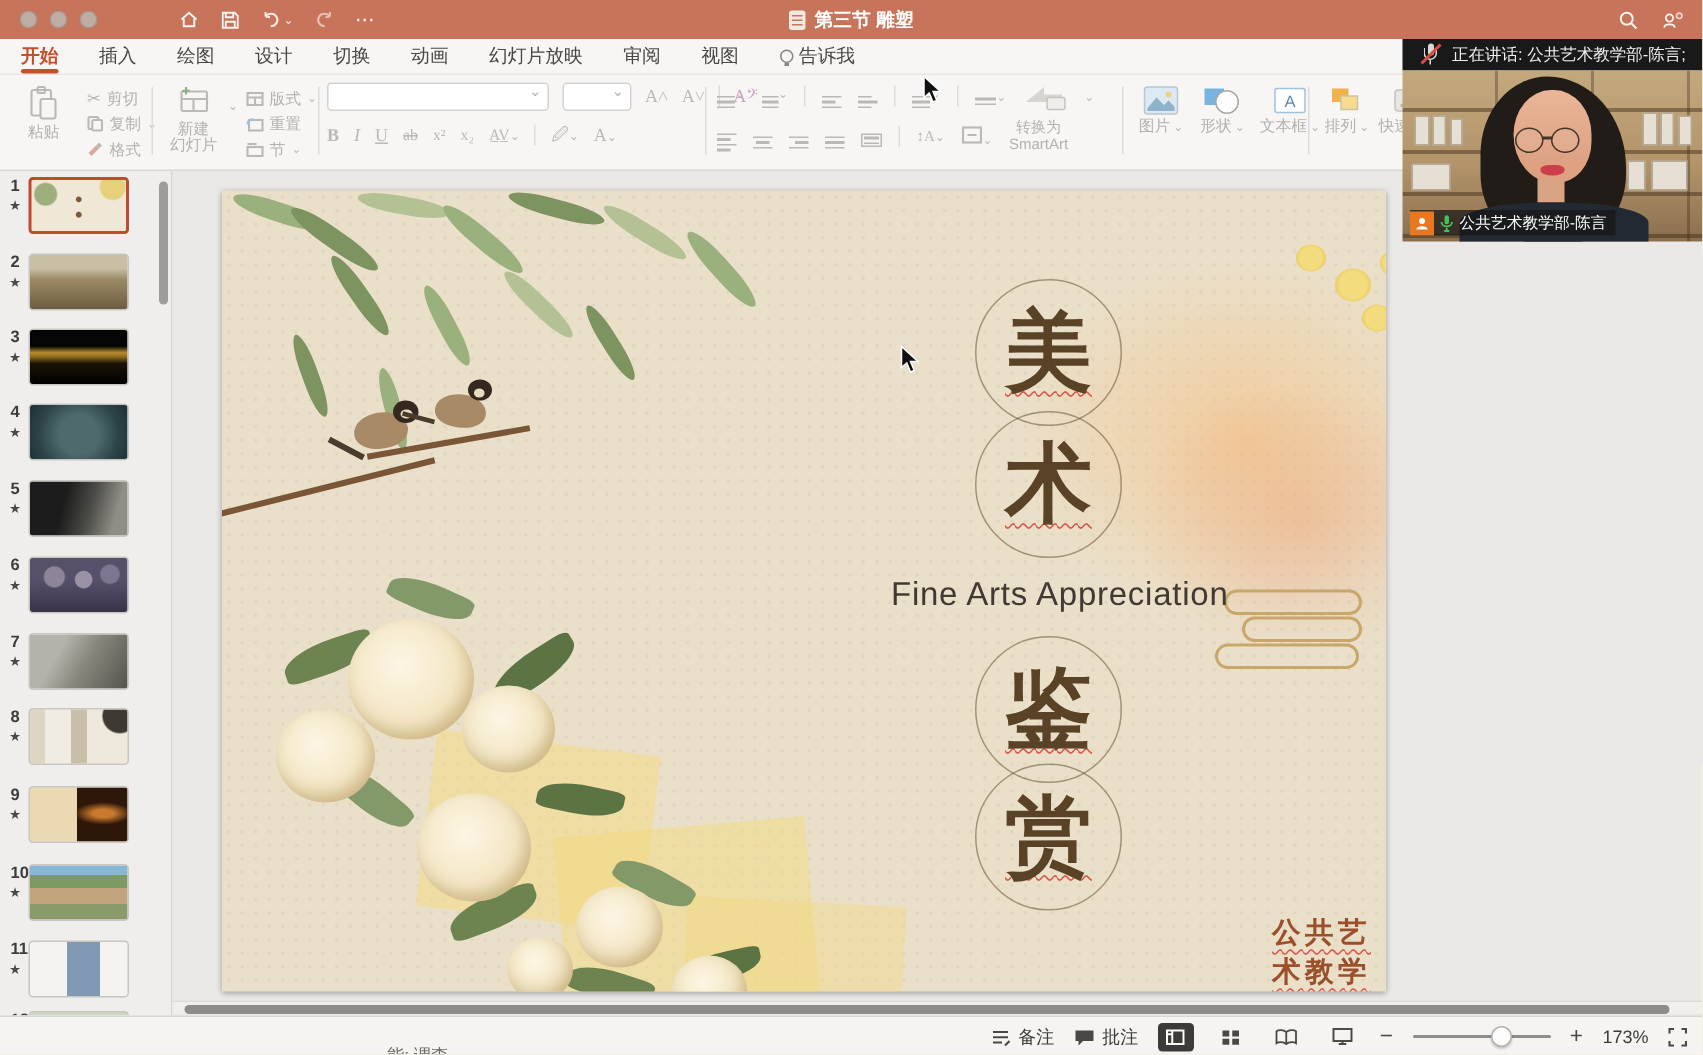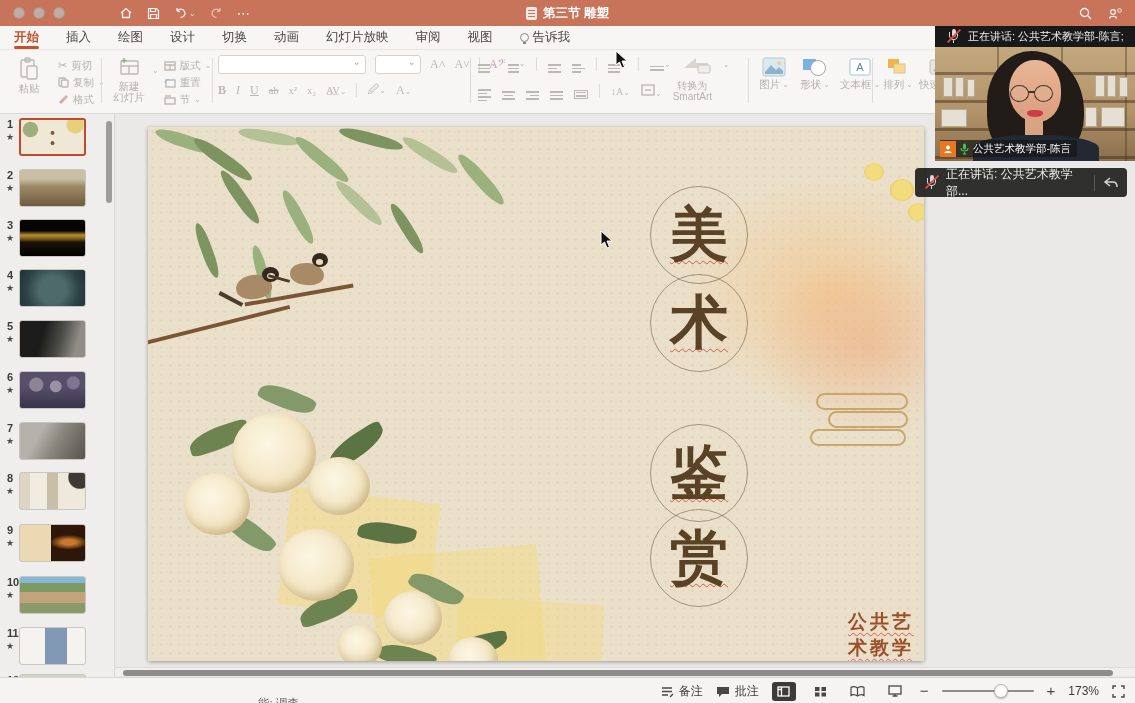--- a/index.html
+++ b/index.html
@@ -596,20 +596,21 @@
       <div class="zlogo" style="left:796px;top:56px;">
         <span>Z</span><span class="blue">C</span><span>FE</span>
       </div>
 
       <div class="circ" style="left:502px;top:59px;">
           <span>美</span>
         </div>
       <div class="circ" style="left:502px;top:147px;">
           <span>术</span>
         </div>
+      <div class="subtitle" style="left:446px;top:256px;">Fine Arts Appreciation</div>
       <div class="circ" style="left:502px;top:297px;">
           <span>鉴</span>
         </div>
       <div class="circ" style="left:502px;top:382px;">
           <span>赏</span>
         </div>
 
       <div class="credit" style="left:700px;top:482px;">公共艺术教学部-陈言</div>
 
       <svg class="cursor" style="left:452px;top:103px;" width="13" height="19" viewBox="0 0 13 19">
@@ -712,32 +713,19 @@
       </span>
       <svg width="9" height="12" viewBox="0 0 9 12">
           <rect x="3" y="0.5" width="3" height="6" rx="1.5" fill="#3ec45a"></rect>
           <path d="M1 5 C1 9 8 9 8 5" stroke="#3ec45a" stroke-width="1.2" fill="none"></path>
           <path d="M4.5 9 V11 M2.8 11 H6.2" stroke="#3ec45a" stroke-width="1.2"></path>
         </svg>
       <span class="txt">公共艺术教学部-陈言</span>
     </div>
   </div>
 
-  <div class="float-banner">
-    <span class="micmute">
-        <span class="m1"></span>
-        <span class="m2"></span>
-        <span class="m3"></span>
-        <span class="slash"></span>
-      </span>
-    <span class="txt">正在讲话: 公共艺术教学部...</span>
-    <span class="fb-div"></span>
-    <svg width="16" height="13" viewBox="0 0 16 13">
-        <path d="M7 2 L2 6 L7 10 M2 6 H10 C13 6 14 8 14 11" stroke="#d5d5d5" stroke-width="1.5" fill="none"></path>
-      </svg>
-  </div>
 
 
   <svg class="cursor" style="left:615px;top:50px;" width="13" height="19" viewBox="0 0 13 19">
       <path d="M1 1 L1 15 L4.5 12 L7 18 L9.5 17 L7 11 L12 11 Z" fill="#111" stroke="#fff" stroke-width="1"></path>
     </svg>
 
 </div>
 
 </body></html>

